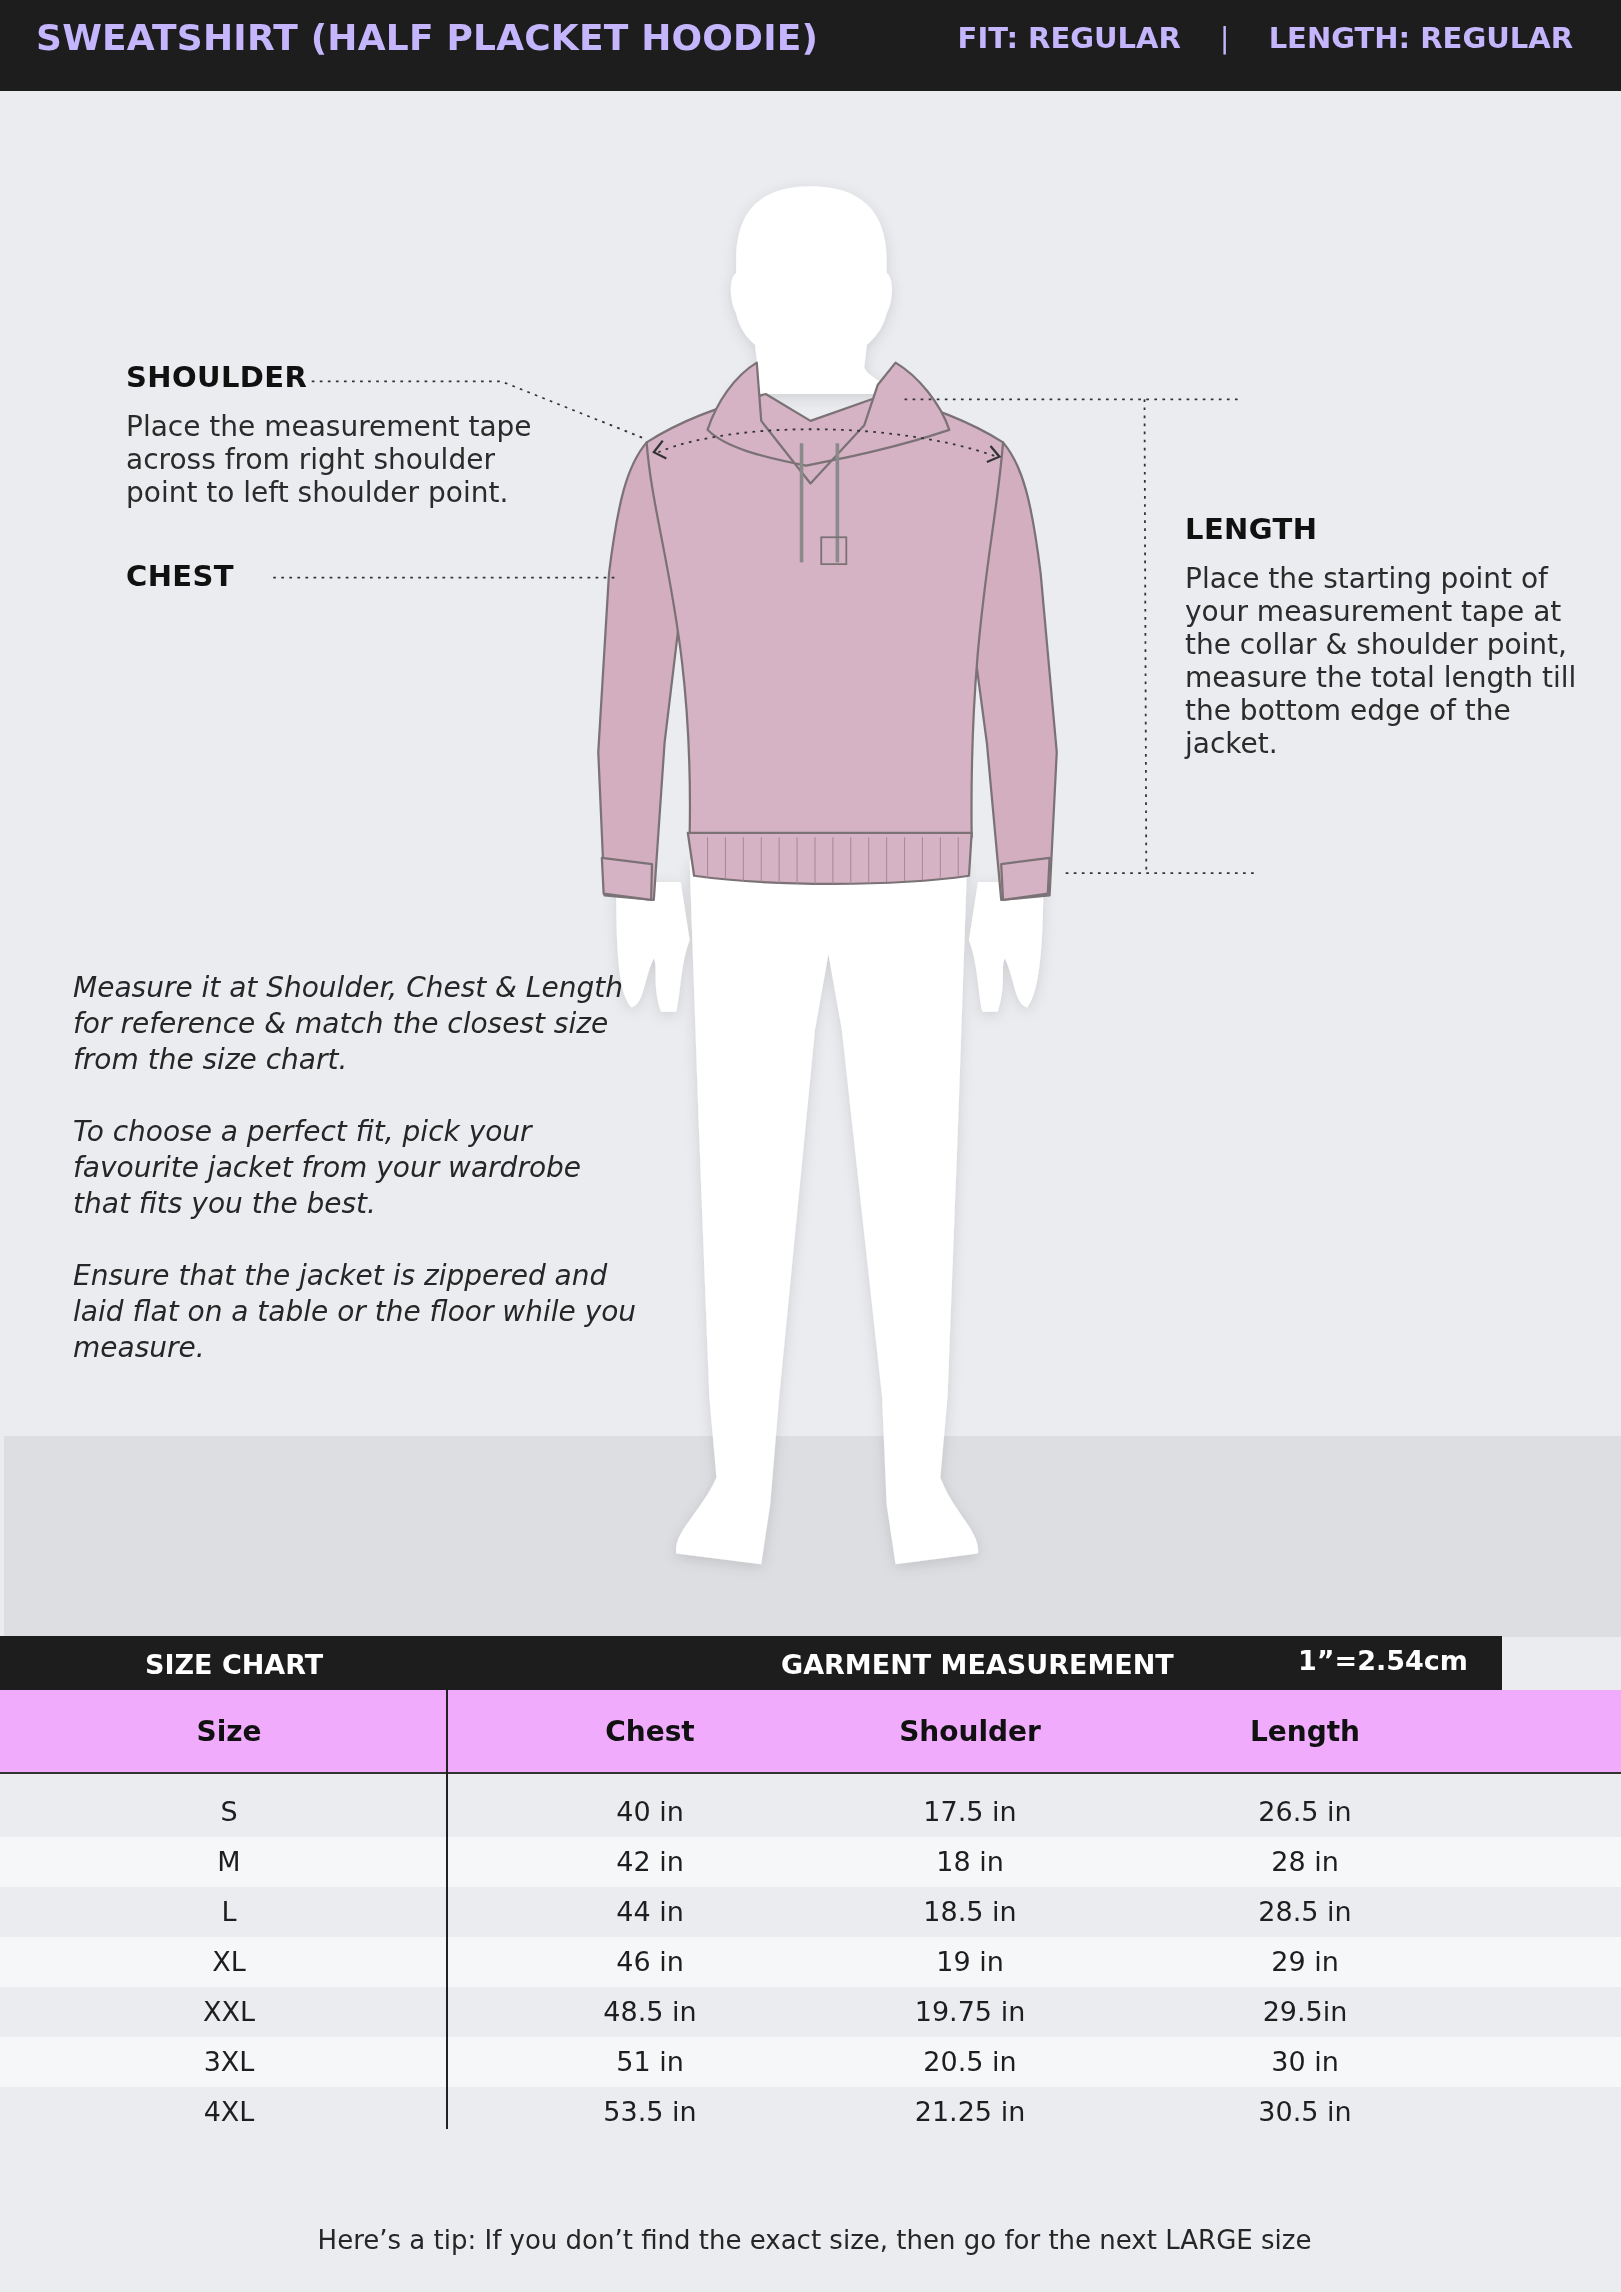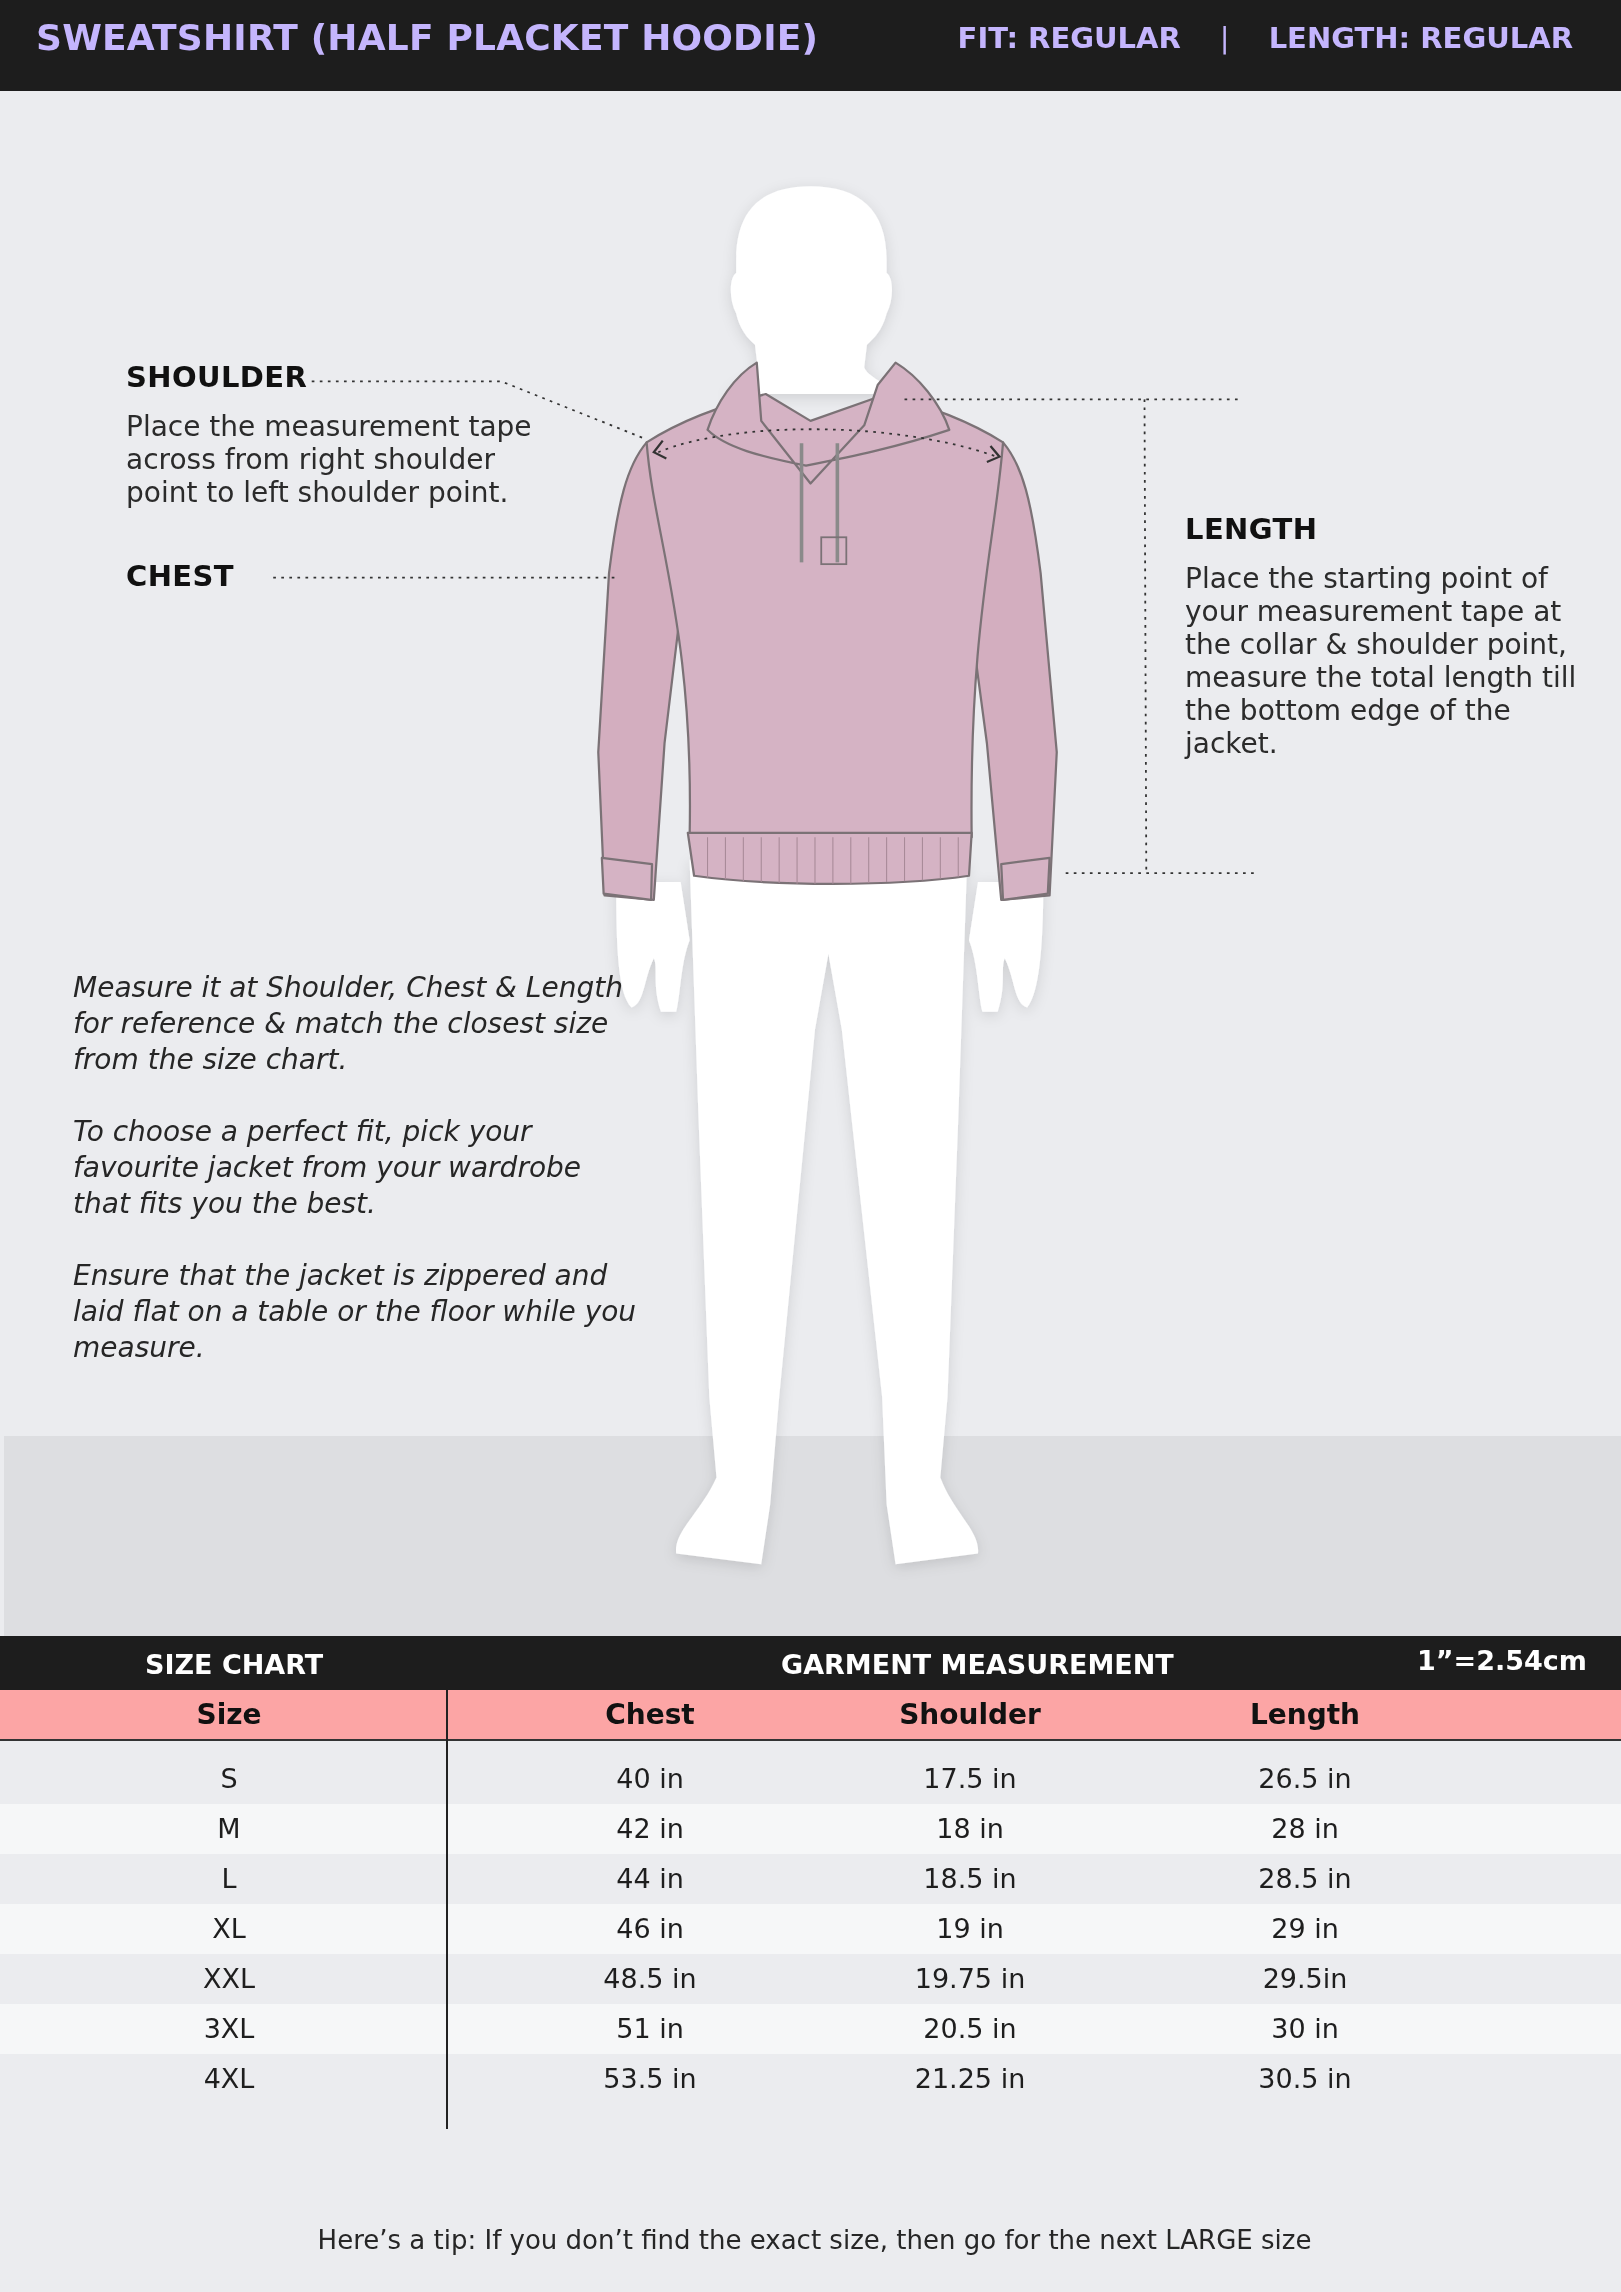--- a/index.html
+++ b/index.html
@@ -25,30 +25,30 @@
   .callout .heading { font-size: 29px; font-weight: bold; color: #111; letter-spacing: 0.4px; }
   .callout .desc { font-size: 28px; line-height: 33px; color: #2b2b2b; margin-top: 16px; }
   .c-shoulder { left: 126px; top: 360px; width: 430px; }
   .c-chest { left: 126px; top: 559px; width: 430px; }
   .c-length { left: 1185px; top: 512px; width: 421px; }
 
   .tips { position: absolute; left: 73px; top: 970px; width: 573px; font-style: italic; font-size: 28px; line-height: 36px; color: #262626; }
   .tips p { margin-bottom: 36px; }
 
   .chart-header {
-    position: absolute; left: 0; top: 1636px; width: 1621px; height: 54px;
+    position: absolute; left: 0; top: 1636px; width: 1502px; height: 54px;
     background: #1d1d1d; color: #fff; font-weight: bold;
   }
   .chart-header span { position: absolute; top: 12.5px; font-size: 27px; }
   .chart-header .h-left { left: 145px; }
   .chart-header .h-mid { left: 781px; }
   .chart-header .h-right { right: 34px; top: 9px; }
 
   .table-wrap { position: absolute; left: 0; top: 1690px; width: 1621px; }
-  .col-head-row { height: 51px; display: flex; align-items: center; background: #fca5a5; border-bottom: 2.7px solid #333; position: relative; }
+  .col-head-row { height: 84px; display: flex; align-items: center; background: #f0abfc; border-bottom: 2.7px solid #333; position: relative; }
   .data-row { height: 50px; display: flex; align-items: center; position: relative; }
   .data-row.odd { background: #ebecef; }
   .data-row.even { background: #f6f7f8; }
   .cell { position: absolute; font-size: 27px; text-align: center; transform: translateX(-50%); white-space: nowrap; }
   .col-head-row .cell { font-weight: bold; font-size: 28px; color: #111; }
   .cx-size { left: 229px; }
   .cx-chest { left: 650px; }
   .cx-shoulder { left: 970px; }
   .cx-length { left: 1305px; }
   .vdivider { position: absolute; left: 446px; top: 1690px; width: 1.8px; height: 439px; background: #222; }

